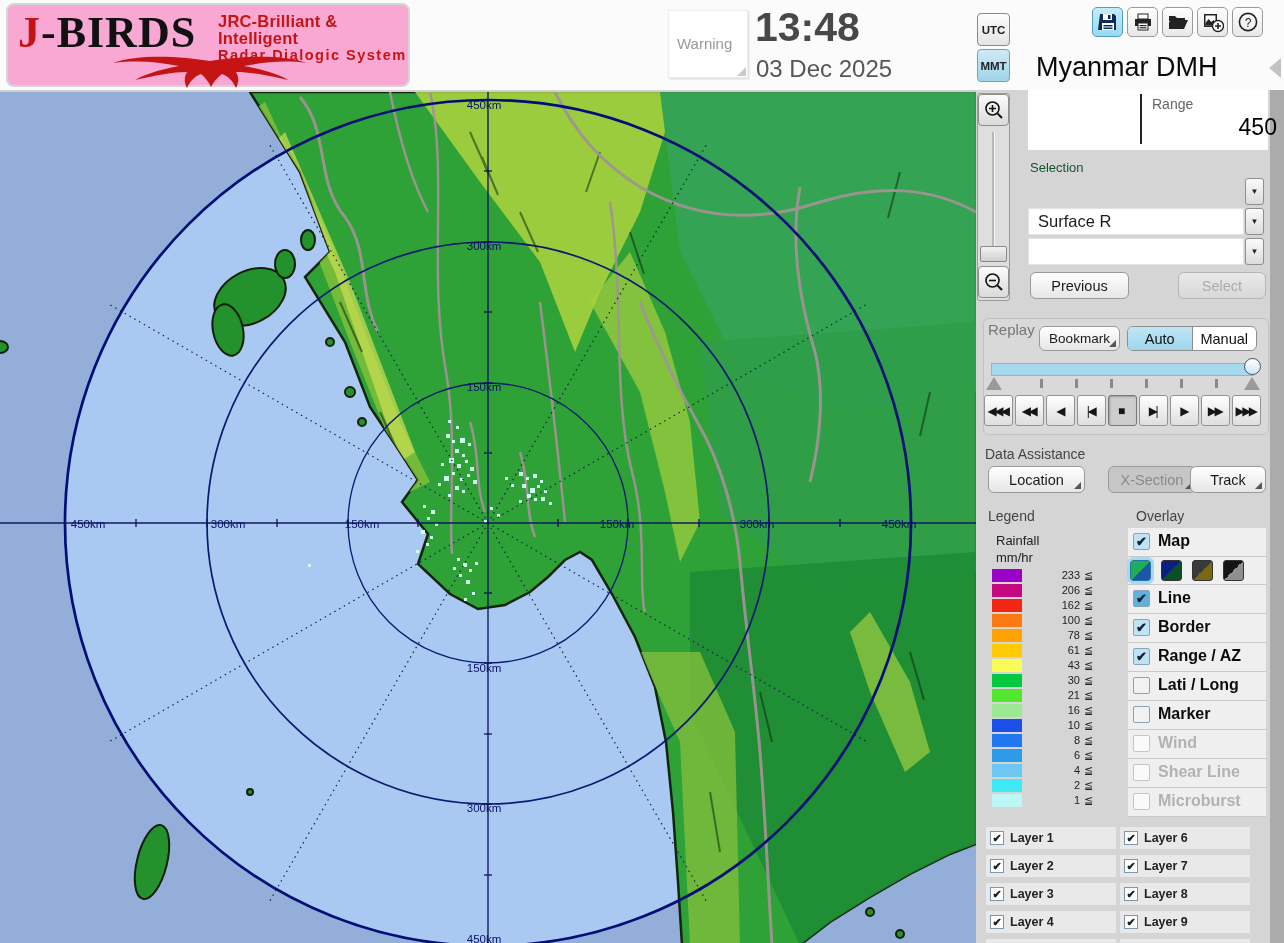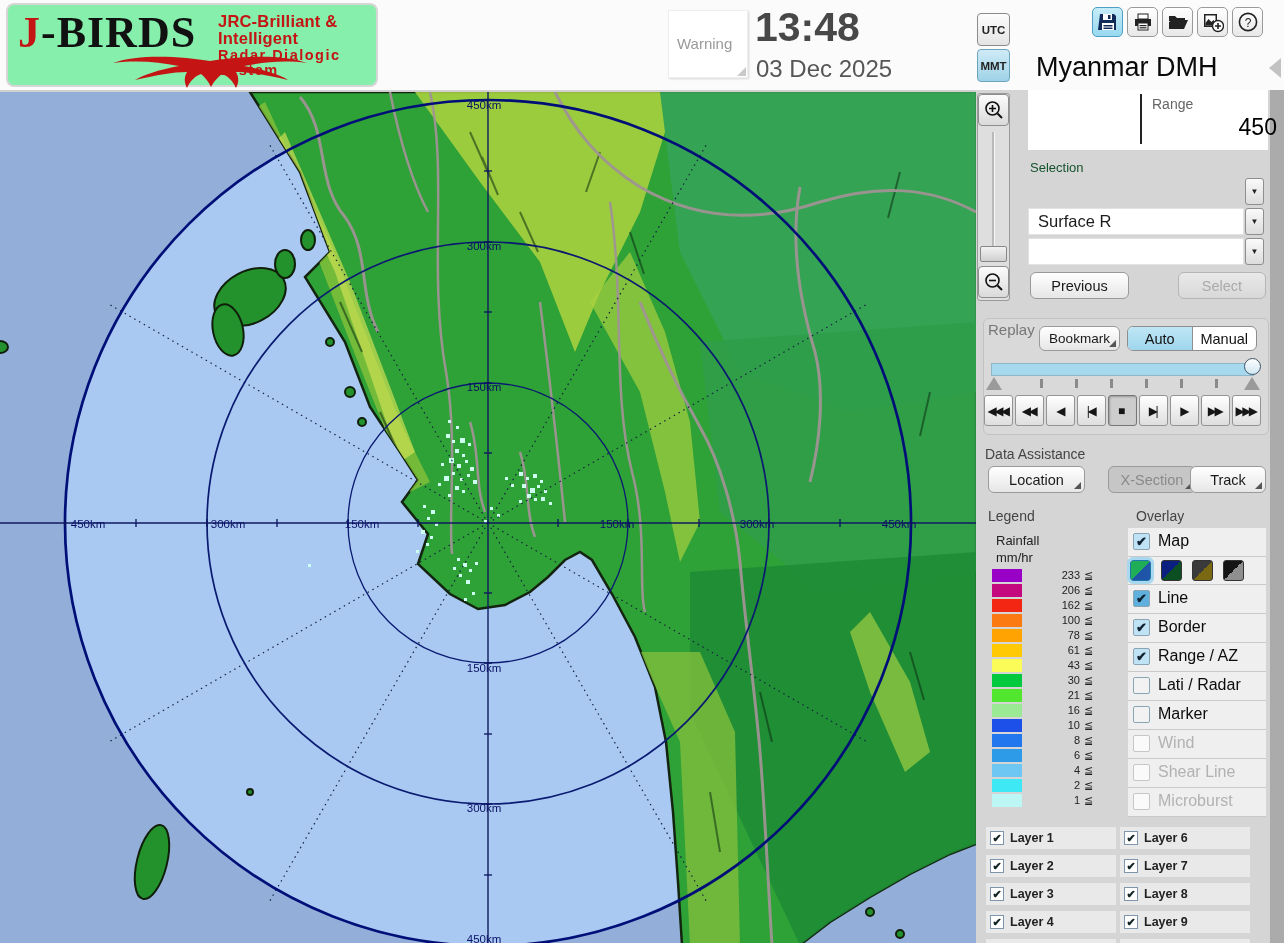--- a/index.html
+++ b/index.html
@@ -1,20 +1,20 @@
 <!DOCTYPE html>
 <html><head>
 <meta charset="utf-8">
 <style>
 *{margin:0;padding:0;box-sizing:border-box}
 html,body{width:1284px;height:943px;overflow:hidden}
 body{position:relative;font-family:"Liberation Sans",sans-serif;background:#fff;}
 
 #header{position:absolute;left:0;top:0;width:1284px;height:90px;background:#fbfbfb}
-#logo-box{position:absolute;left:6px;top:3px;width:372px;height:84px;background:#86efac;border:2px solid #d6d6d6;border-radius:8px}
+#logo-box{position:absolute;left:6px;top:3px;width:404px;height:84px;background:#f9a8d4;border:2px solid #d6d6d6;border-radius:8px}
 #logo-title{position:absolute;left:10px;top:2px;font-family:"Liberation Serif",serif;font-weight:bold;font-size:44px;color:#111;letter-spacing:1px}
 #logo-title .redJ{color:#c41414}
 #logo-sub{position:absolute;left:210px;top:8px;color:#c41414;font-weight:bold;line-height:1.05;text-align:left}
 #logo-sub .l1{font-size:16.5px;letter-spacing:.2px}
 #logo-sub .l2{font-size:14.5px;letter-spacing:1.5px}
 #eagle{position:absolute;left:2px;top:46px}
 #warning-box{position:absolute;left:668px;top:10px;width:80px;height:68px;background:#fff;box-shadow:1px 1px 2px rgba(0,0,0,.15);border:1px solid #eee}
 #warning-box .txt{position:absolute;left:8px;top:24px;color:#9a9a9a;font-size:15px}
 .grip{position:absolute;right:1px;bottom:1px;width:0;height:0;border-style:solid;border-width:0 0 9px 9px;border-color:transparent transparent #c9c9c9 transparent}
 #clock-time{position:absolute;left:755px;top:4px;font-size:41px;font-weight:600;color:#484848}
@@ -60,21 +60,21 @@
 #legend-rows{position:absolute;left:16px;top:478px;width:120px}
 .lg-row{height:15px;position:relative}
 .lg-sw{position:absolute;left:0;top:1px;width:30px;height:13px}
 .lg-val{position:absolute;left:34px;top:1px;width:54px;text-align:right;font-size:11px;color:#222}
 .lg-lte{position:absolute;left:92px;top:1px;font-size:11px;color:#222}
 #overlay-list{position:absolute;left:152px;top:438px;width:138px}
 .ov-row{height:29px;position:relative;border-bottom:1px solid #c9c9c9;background:#efefef}
 .ov-row .cb{position:absolute;left:5px;top:5px;width:17px;height:17px;border:1px solid #8aa4b4;border-radius:2px;background:#f2f2f2;font-size:13px;font-weight:bold;color:#123;display:flex;align-items:center;justify-content:center}
 .ov-row .cb.checked{background:#bfe2f4}
 .ov-row .cb.disabled{border-color:#c6c6c6;background:#fafafa}
-.ov-row .lbl{position:absolute;left:30px;top:4px;font-size:16px;font-weight:400;color:#0c0c0c}
+.ov-row .lbl{position:absolute;left:30px;top:4px;font-size:16px;font-weight:700;color:#0c0c0c}
 .ov-row.disabled .lbl{color:#b2b2b2}
 .sw-row{height:28px;position:relative;border-bottom:1px solid #c9c9c9;background:#efefef}
 .mapsw{position:absolute;top:3px;width:21px;height:21px;border-radius:3px;border:1px solid #333}
 .mapsw.sel{outline:3px solid #a8d8ef;border-color:#2277aa}
 .layer-row{position:absolute;width:130px;height:22px;background:#e9e9e9}
 .layer-row .cb{position:absolute;left:4px;top:4px;width:14px;height:14px;background:#fff;border:1px solid #7d96ac;font-size:11px;font-weight:bold;color:#122;display:flex;align-items:center;justify-content:center}
 .layer-row .lbl{position:absolute;left:24px;top:4px;font-size:12.5px;font-weight:bold;color:#222}
 
 #zoomctrl{position:absolute;left:1px;top:3px;width:33px;height:208px;background:#dedede;border:1px solid #9a9a9a;border-radius:3px}
 .zbtn{position:absolute;left:0px;width:31px;height:32px;border:1px solid #8e8e8e;border-radius:4px;background:linear-gradient(#fcfcfc,#dadada);display:flex;align-items:center;justify-content:center}
@@ -533,21 +533,21 @@
       <div class="ov-row">
         <span class="cb checked" style="background: rgb(191, 226, 244);">✔</span>
         <span class="lbl">Border</span>
       </div>
       <div class="ov-row">
         <span class="cb checked" style="background: rgb(191, 226, 244);">✔</span>
         <span class="lbl">Range / AZ</span>
       </div>
       <div class="ov-row">
         <span class="cb "></span>
-        <span class="lbl">Lati / Radar</span>
+        <span class="lbl">Lati / Long</span>
       </div>
       <div class="ov-row">
         <span class="cb "></span>
         <span class="lbl">Marker</span>
       </div>
       <div class="ov-row disabled">
         <span class="cb disabled"></span>
         <span class="lbl">Wind</span>
       </div>
       <div class="ov-row disabled">

